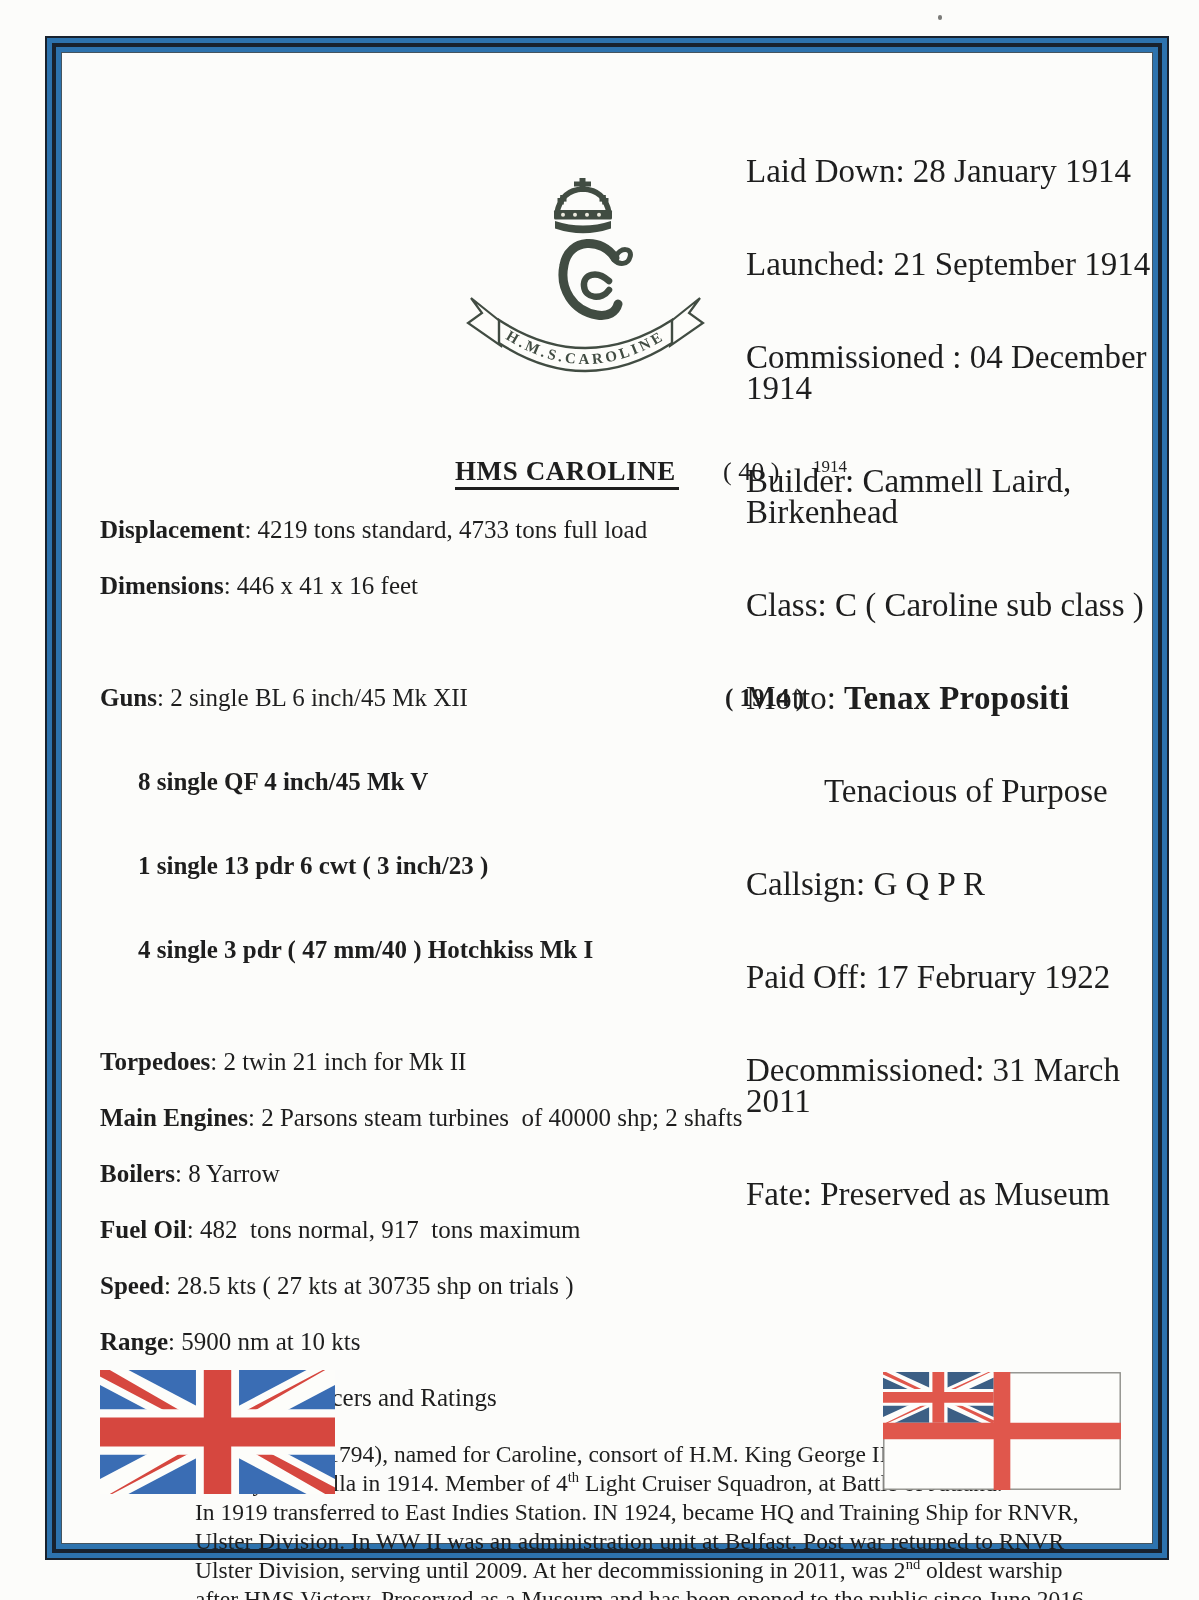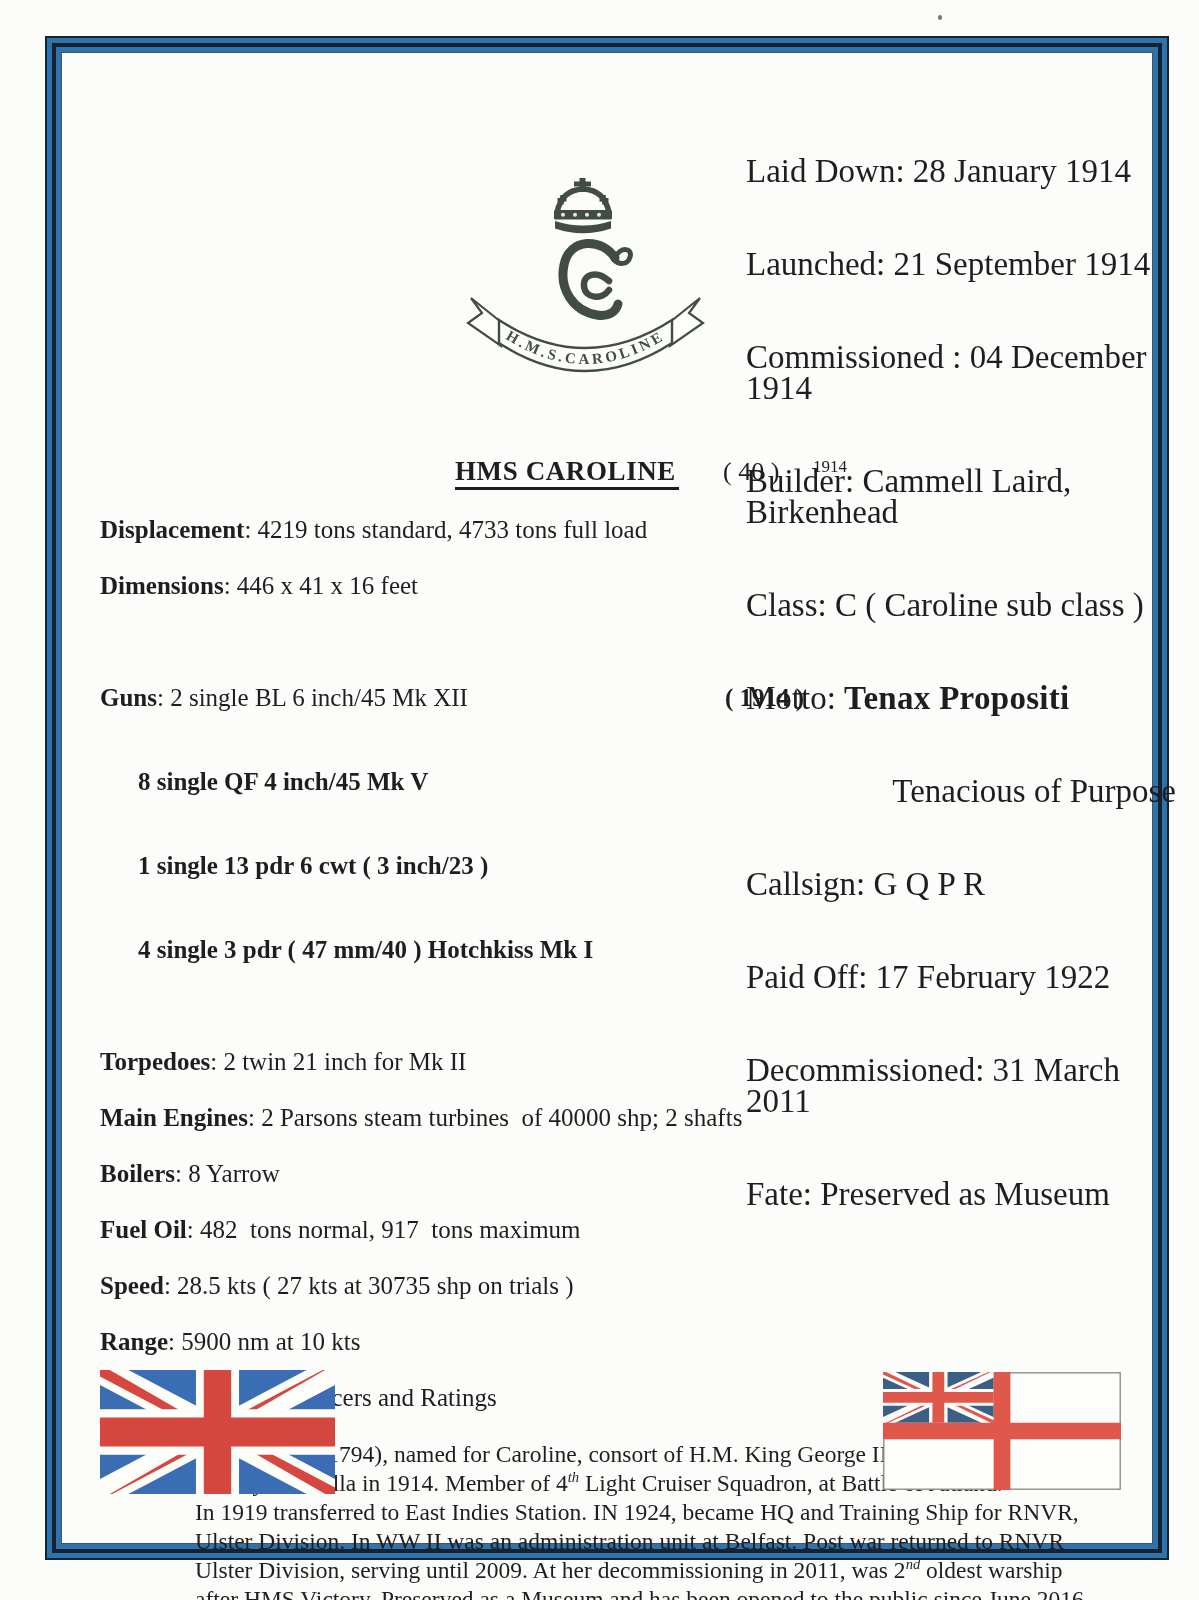--- a/index.html
+++ b/index.html
@@ -16,21 +16,21 @@
   }
   .frame .f2{width:100%;height:100%;box-sizing:border-box;border:5px solid #2d73ae;}
   .frame .f3{width:100%;height:100%;box-sizing:border-box;border:4px solid #18222e;}
   .frame .f4{width:100%;height:100%;box-sizing:border-box;border:5px solid #2d73ae;}
   .frame .f5{width:100%;height:100%;box-sizing:border-box;border:1px solid #45545e;}
   
   .info{
     position:absolute;left:714px;top:94px;width:430px;
     font-size:33px;line-height:31px;white-space:pre-wrap;margin-left:32px;
   }
-  .info .indent{padding-left:78px;text-align:right;}
+  .info .indent{padding-left:78px;}
   .motto{font-weight:bold;letter-spacing:0.3px;}
   
   .crest{position:absolute;left:463px;top:176px;width:245px;height:205px;}
   
   .title-row{position:absolute;left:0;top:456px;width:1106px;height:40px;}
   .t-name{
     position:absolute;left:455px;top:0;font-size:27px;font-weight:bold;
     letter-spacing:0.6px;border-bottom:3px solid #1e1e1e;padding:0 3px 0 0;
   }
   .t-pennant{position:absolute;left:723px;top:1px;font-size:26px;font-weight:normal;white-space:pre-wrap;}
@@ -40,21 +40,21 @@
   .srow{line-height:28px;margin-bottom:28px;position:relative;white-space:pre-wrap;}
   .srow b,.gline b{font-weight:bold;}
   .gline{line-height:28px;position:relative;white-space:pre-wrap;}
   .gsub{line-height:28px;padding-left:38px;white-space:pre-wrap;font-weight:bold;}
   .gtag{position:absolute;left:625px;top:0;font-weight:bold;}
   
   .remarks{font-size:23.5px;line-height:29px;margin-bottom:0;}
   .remarks .rlabel{font-weight:bold;}
   .rline{white-space:pre-wrap;}
   .rline.cont{margin-left:95px;}
-  sup{font-size:0.62em;vertical-align:super;line-height:0;font-style:italic;}
+  sup{font-size:0.62em;vertical-align:super;line-height:0;}
   
   .flag-uj{position:absolute;left:100px;top:1370px;width:235px;height:124px;}
   .flag-we{position:absolute;left:883px;top:1372px;width:238px;height:118px;}
   
   .speck-top{position:absolute;left:938px;top:15px;width:4px;height:5px;background:#5a5a58;border-radius:2px;opacity:.8;}
 </style>
 </head>
 <body>
 
 <div class="frame">

